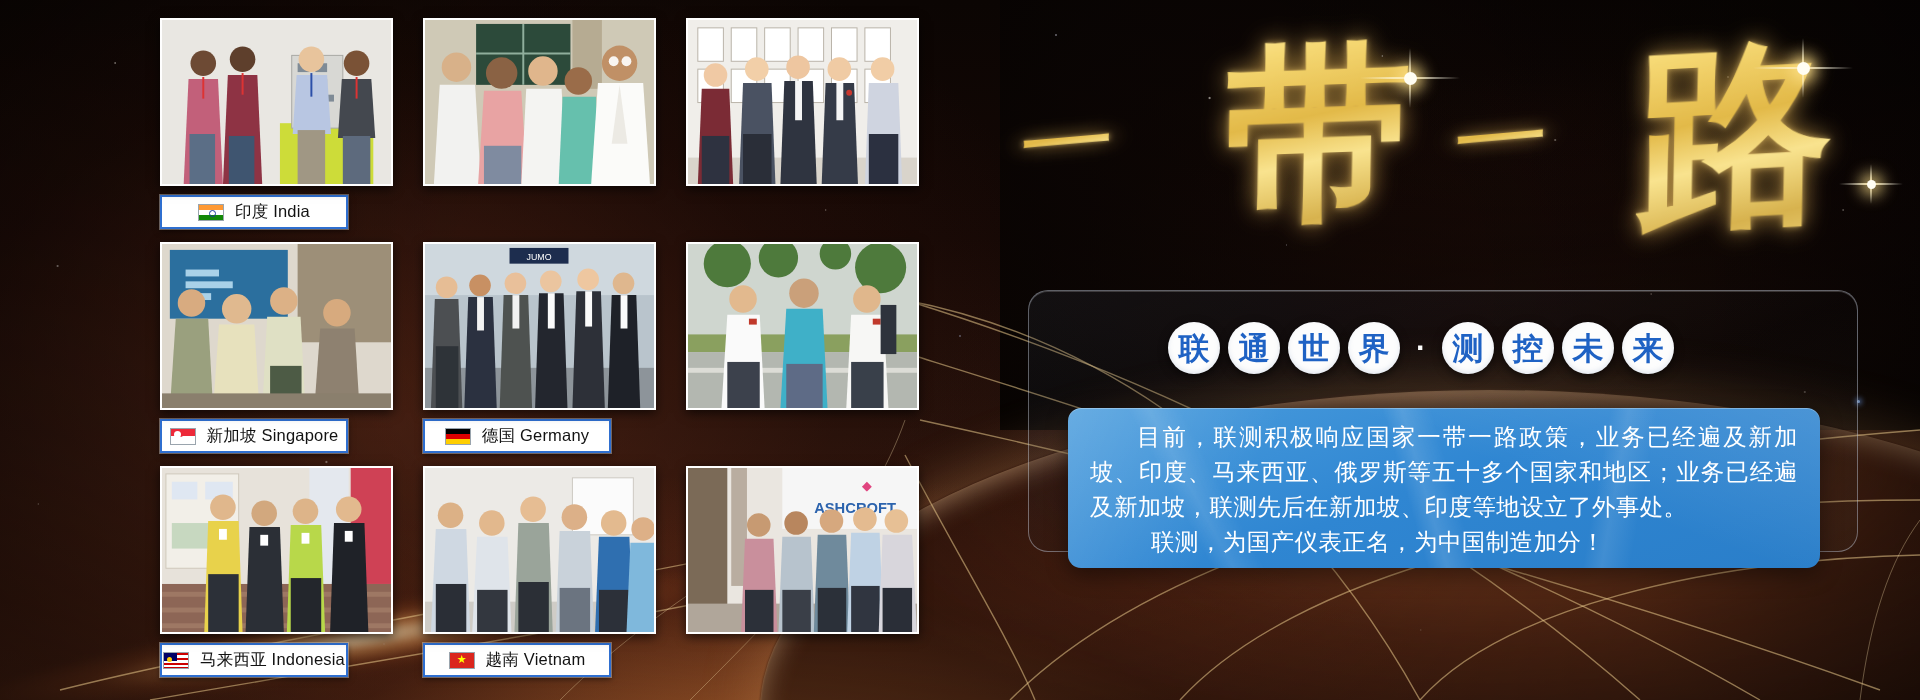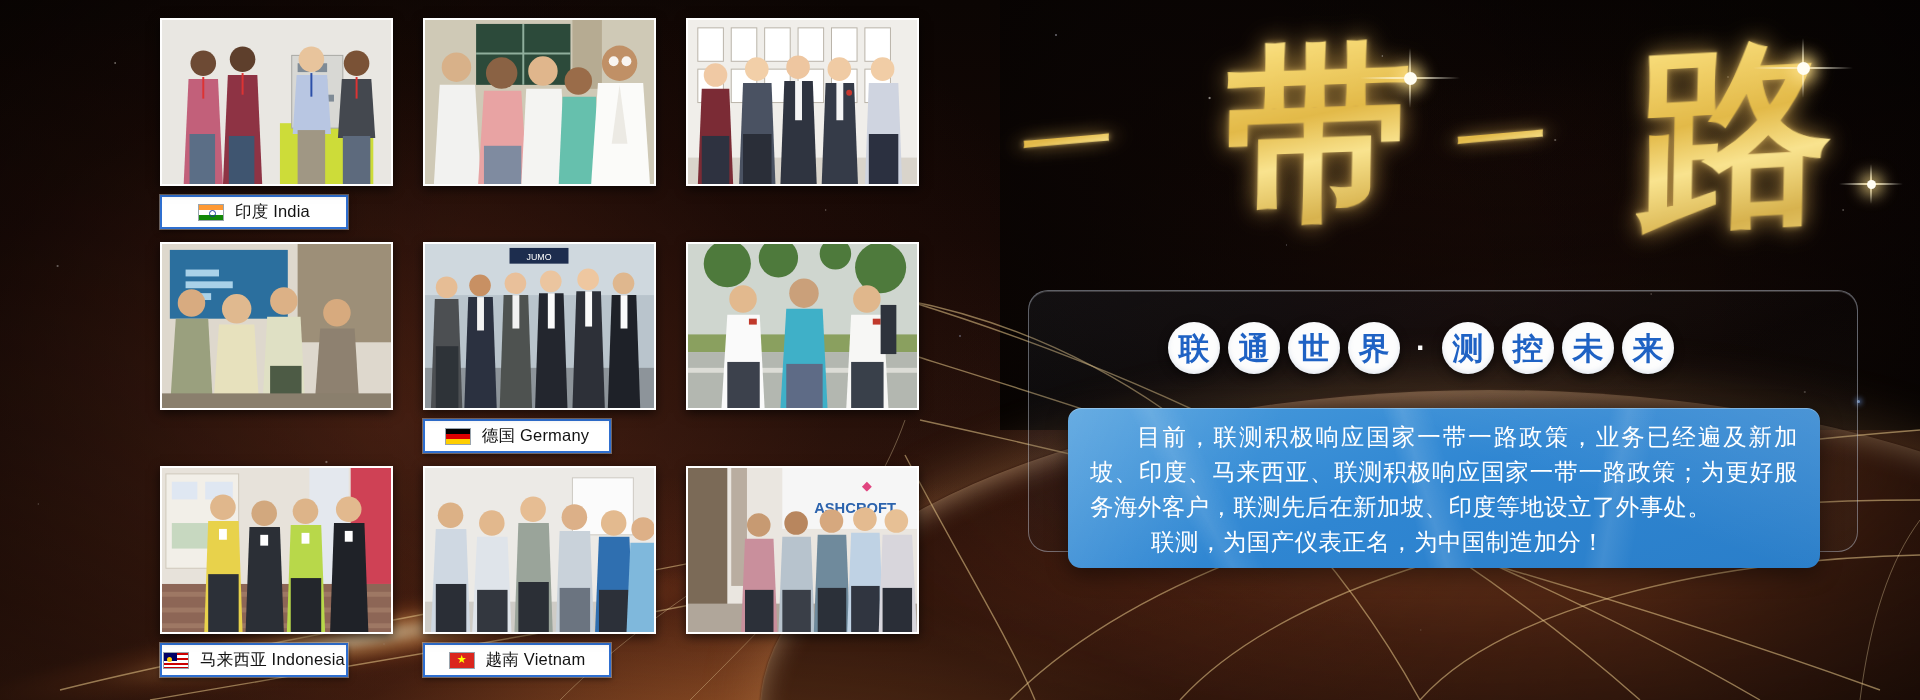--- a/index.html
+++ b/index.html
@@ -366,20 +366,24 @@
               <path d="M107 74h34l5 94h-44z" fill="#dfe0c4"></path>
               <rect x="110" y="124" width="32" height="44" fill="#4d5b45"></rect>
             </g>
           <g>
               <circle cx="178" cy="70" r="14" fill="#d7aa7e"></circle>
               <path d="M161 86h35l5 82h-46z" fill="#8e8170"></path>
             </g>
           <rect y="152" width="233" height="16" fill="#8a7f6d"></rect>
         </svg>
       </div>
+      <div class="plabel">
+        <span class="flag f-singapore"></span>
+        <span class="txt">新加坡 Singapore</span>
+      </div>
     </div>
 
     <div class="cell c1 r1">
       <div class="photo">
         <svg class="scene" viewBox="0 0 233 168" preserveAspectRatio="none">
           <rect width="233" height="168" fill="#b9c4cc"></rect>
           <rect y="0" width="233" height="52" fill="#cfd8de"></rect>
           <rect x="86" y="4" width="60" height="16" fill="#1d2d4e"></rect>
           <text x="116" y="16" font-size="9" fill="#fff" text-anchor="middle" font-family="Liberation Sans, sans-serif">JUMO</text>
           <rect y="126" width="233" height="42" fill="#8d949a"></rect>
@@ -622,18 +626,18 @@
     <span class="pill">界</span>
     <span class="pill dot">·</span>
     <span class="pill">测</span>
     <span class="pill">控</span>
     <span class="pill">未</span>
     <span class="pill">来</span>
   </div>
 
   <div id="bluebox">
     <div id="bluetext">
-      <p>目前，联测积极响应国家一带一路政策，业务已经遍及新加坡、印度、马来西亚、联测积极响应国家一带一路政策；为更好服务海外客户，联测先后在新加坡、印度等地设立了外事处。</p>
+      <p>目前，联测积极响应国家一带一路政策，业务已经遍及新加坡、印度、马来西亚、俄罗斯等五十多个国家和地区；业务已经遍及新加坡，联测先后在新加坡、印度等地设立了外事处。</p>
       <p class="last">联测，为国产仪表正名，为中国制造加分！</p>
     </div>
   </div>
 
 </div>
 
 </body></html>

